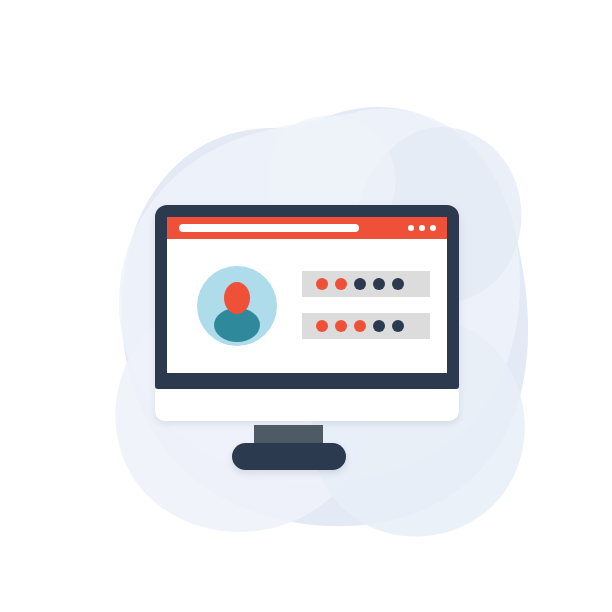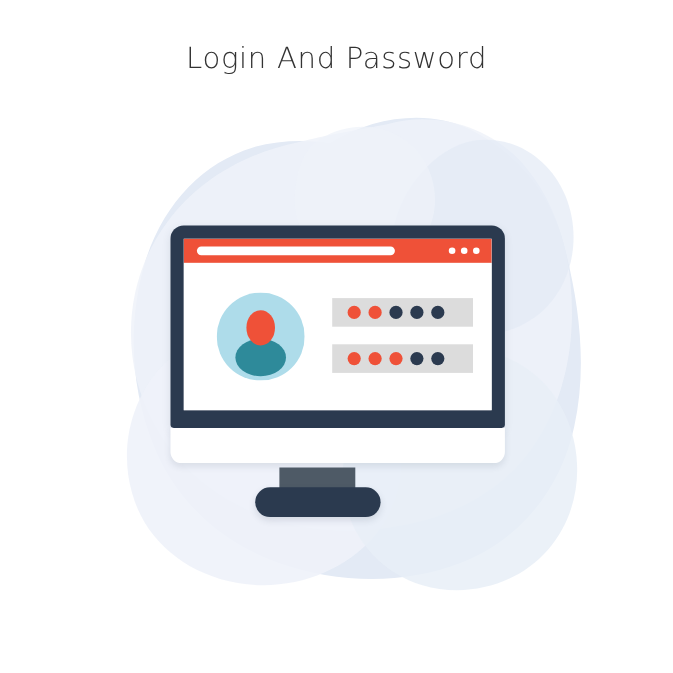--- a/index.html
+++ b/index.html
@@ -244,23 +244,20 @@
 
       <path fill="#eef2f9" d="M292 126
                C 318 110, 352 112, 374 132
                C 396 152, 402 186, 388 212
                C 374 238, 342 252, 314 244
                C 286 236, 266 208, 268 178
                C 270 152, 276 136, 292 126 Z" opacity="0.7"></path>
     </svg>
   </div>
 
-  <div id="title-area">
-    <div id="page-title">Login And Password</div>
-  </div>
 
   <div id="monitor">
 
     <div id="monitor-bezel">
 
       <div id="screen">
 
         <div id="browser-bar">
           <div id="address-bar"></div>
           <div id="window-dots">

